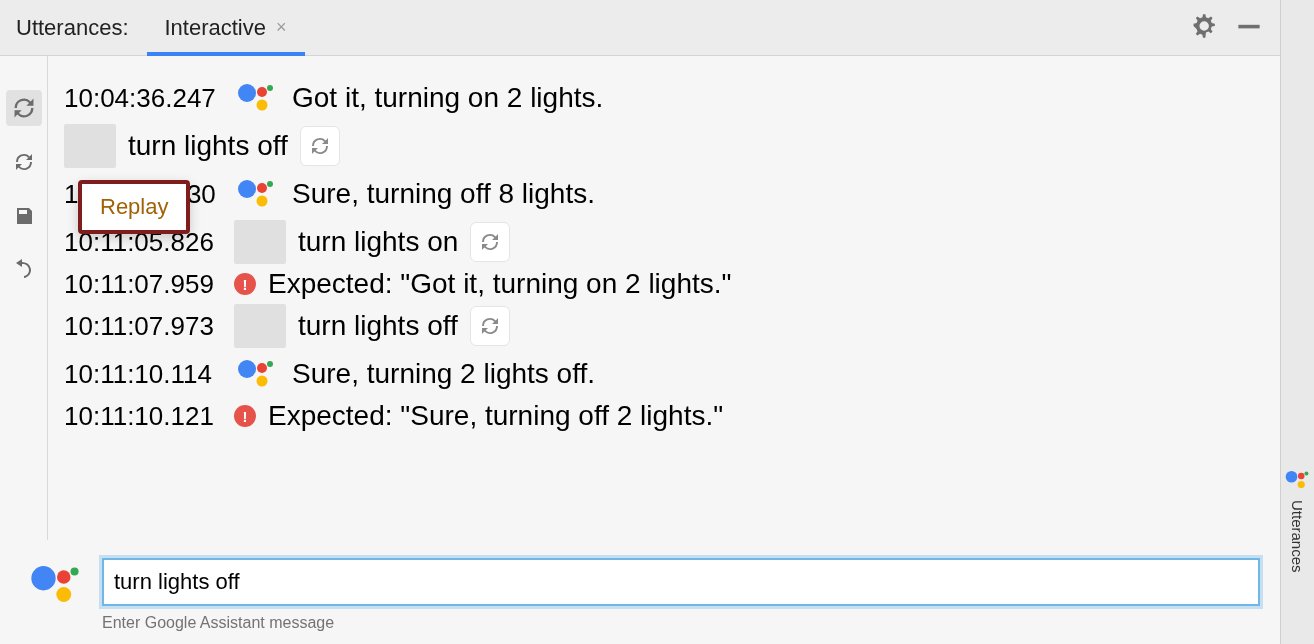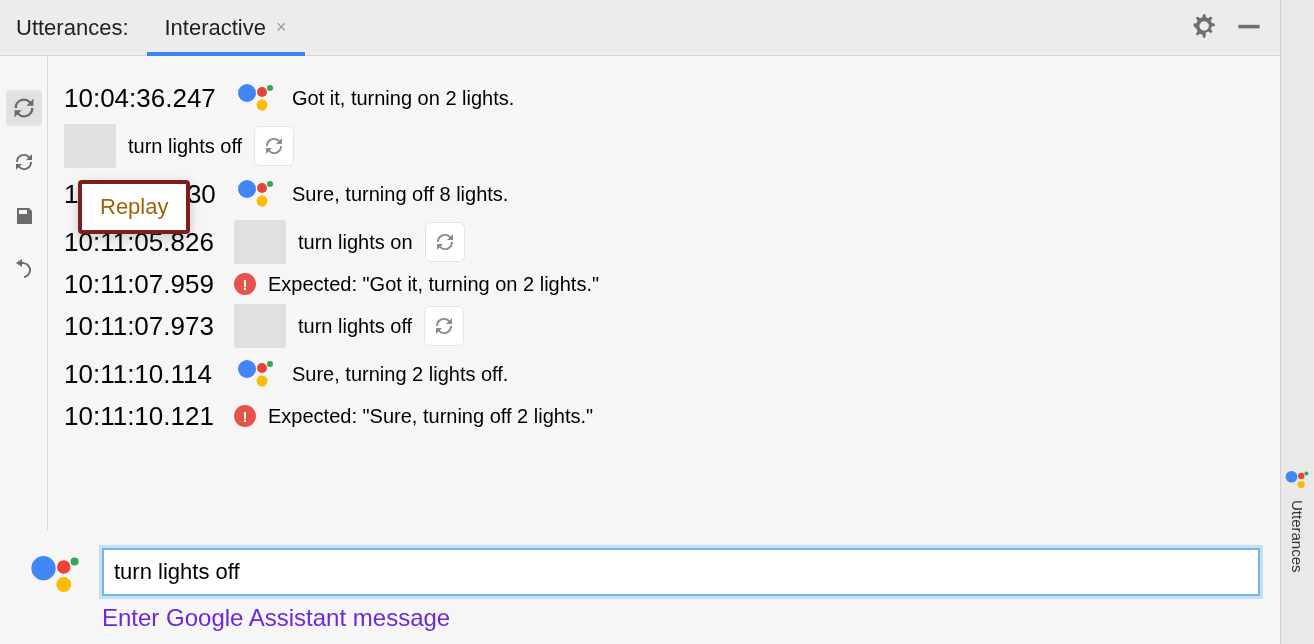--- a/index.html
+++ b/index.html
@@ -73,21 +73,21 @@
     min-height: 48px; font-size: 22px; color: #000;
   }
   .row .ts {
     font-variant-numeric: tabular-nums;
     font-size: 26px; color: #000; min-width: 158px;
   }
   .row .icon-slot { width: 46px; height: 38px; display:flex; align-items:center; justify-content:center; }
   .row .user-box {
     width: 52px; height: 44px; background:#e0e0e0; border-radius:2px;
   }
-  .row .msg { font-size: 20px; }
+  .row .msg { font-size: 28px; }
   .row .refresh-btn {
     width: 40px; height: 40px; background:#fff; border:1px solid #e5e5e5; border-radius:6px;
     display:flex; align-items:center; justify-content:center; cursor:pointer; color:#8a8a8a;
   }
   .row.error .msg { color:#000; }
   .err-icon {
     width: 22px; height: 22px; border-radius: 50%; background:#e5534b;
     display:flex; align-items:center; justify-content:center;
     color:#fff; font-weight:700; font-size:15px;
   }
@@ -106,21 +106,21 @@
     display:flex; align-items:flex-start; gap:18px;
     padding: 18px 12px 12px 30px;
   }
   .big-icon { width:54px; height:54px; display:flex; align-items:center; justify-content:center; }
   .input-col { flex:1; display:flex; flex-direction:column; gap:8px; padding-right: 8px;}
   .msg-input {
     width:100%; height:48px; font-size:22px; padding:6px 10px;
     border:2px solid #6fb7e8; outline:none; background:#fff;
     box-shadow: 0 0 0 3px rgba(111,183,232,.35);
   }
-  .hint { font-size:24px; color:#6d28d9; }
+  .hint { font-size:16px; color:#737373; }
 
   
   .glogo { width:44px; height:36px; }
   .glogo.sm { width:40px; height:32px; }
 
   
   .svg-ic { width:22px; height:22px; }
   .svg-ic.lg { width:26px; height:26px; }
 </style>
 </head>

